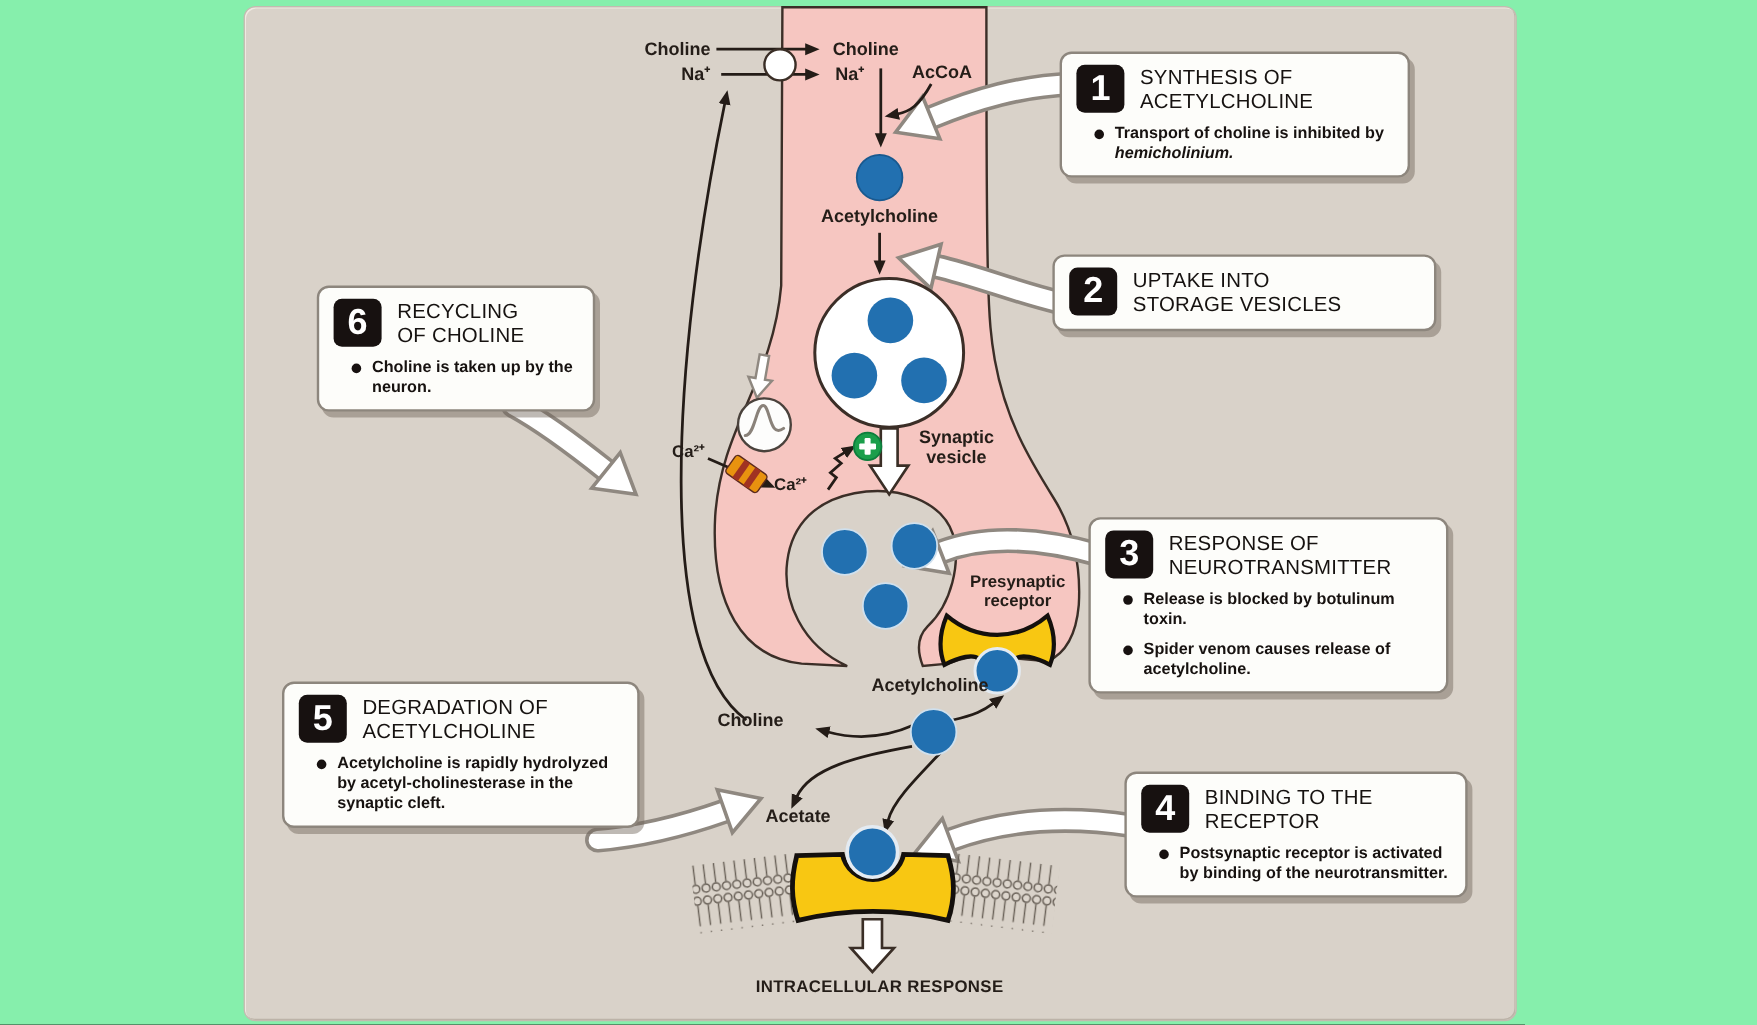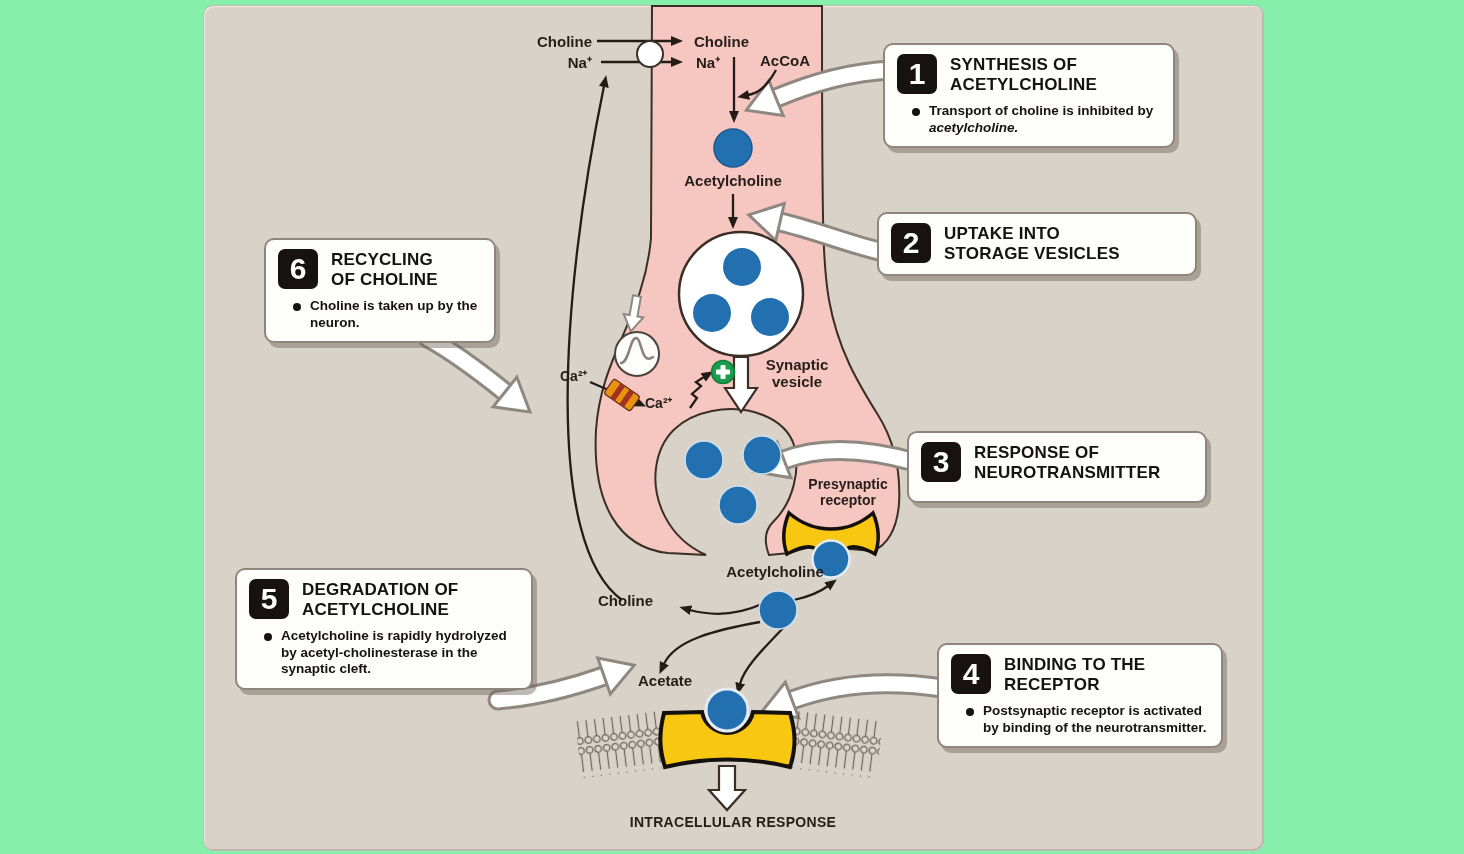--- a/index.html
+++ b/index.html
@@ -12,21 +12,21 @@
   .lbl{position:absolute;font-weight:bold;font-size:15px;color:#241d18;
        white-space:pre-line;line-height:18px;}
   .lbl.small{font-size:14px;}
   .center{text-align:center;}
   .right{text-align:right;}
   .callout{position:absolute;background:#fdfdfa;border:2px solid #8d867d;border-radius:10px;
            box-shadow:4px 5px 0 rgba(110,100,88,.45);padding:9px 12px 10px 12px;}
   .co-head{display:flex;align-items:flex-start;}
   .num{flex:0 0 40px;width:40px;height:40px;background:#171110;color:#fff;border-radius:7px;
        display:flex;align-items:center;justify-content:center;font-size:30px;font-weight:bold;}
-  .co-title{margin-left:13px;font-weight:bold;font-size:17px;line-height:20px;color:#161210;
+  .co-title{margin-left:13px;font-weight:normal;font-size:17px;line-height:20px;color:#161210;
             white-space:pre-line;padding-top:1px;letter-spacing:.2px;}
   .co-bullets{list-style:none;margin:8px 0 0 0;padding:0 0 0 14px;}
   .co-bullets li{position:relative;padding-left:18px;font-weight:bold;font-size:13.5px;
                  line-height:16.5px;color:#171210;margin-bottom:9px;}
   .co-bullets li:last-child{margin-bottom:0;}
   .co-bullets li::before{content:"";position:absolute;left:1px;top:5px;width:8px;height:8px;
                  border-radius:50%;background:#171110;}
   .co-bullets em{font-style:italic;}
 </style>
 </head>
@@ -164,39 +164,41 @@
   <div class="lbl" style="left:638px;top:672px;">Acetate</div>
   <div class="lbl center small" style="left:581px;top:813px;width:304px;letter-spacing:.3px;">INTRACELLULAR RESPONSE</div>
 
   <div class="callout" style="left:883px;top:43px;width:264px;">
     <div class="co-head">
       <div class="num">1</div>
       <div class="co-title">SYNTHESIS OF
 ACETYLCHOLINE</div>
     </div>
     <ul class="co-bullets">
-      <li><span>Transport of choline is inhibited by </span><em>acetylcholine.</em></li>
+      <li><span>Transport of choline is inhibited by </span><em>hemicholinium.</em></li>
     </ul>
   </div>
 
   <div class="callout" style="left:877px;top:212px;width:292px;">
     <div class="co-head">
       <div class="num">2</div>
       <div class="co-title">UPTAKE INTO
 STORAGE VESICLES</div>
     </div>
   </div>
 
   <div class="callout" style="left:907px;top:431px;width:272px;">
     <div class="co-head">
       <div class="num">3</div>
       <div class="co-title">RESPONSE OF
 NEUROTRANSMITTER</div>
     </div>
     <ul class="co-bullets">
+      <li><span>Release is blocked by botulinum toxin.</span></li>
+      <li><span>Spider venom causes release of acetylcholine.</span></li>
     </ul>
   </div>
 
   <div class="callout" style="left:937px;top:643px;width:258px;">
     <div class="co-head">
       <div class="num">4</div>
       <div class="co-title">BINDING TO THE
 RECEPTOR</div>
     </div>
     <ul class="co-bullets">

